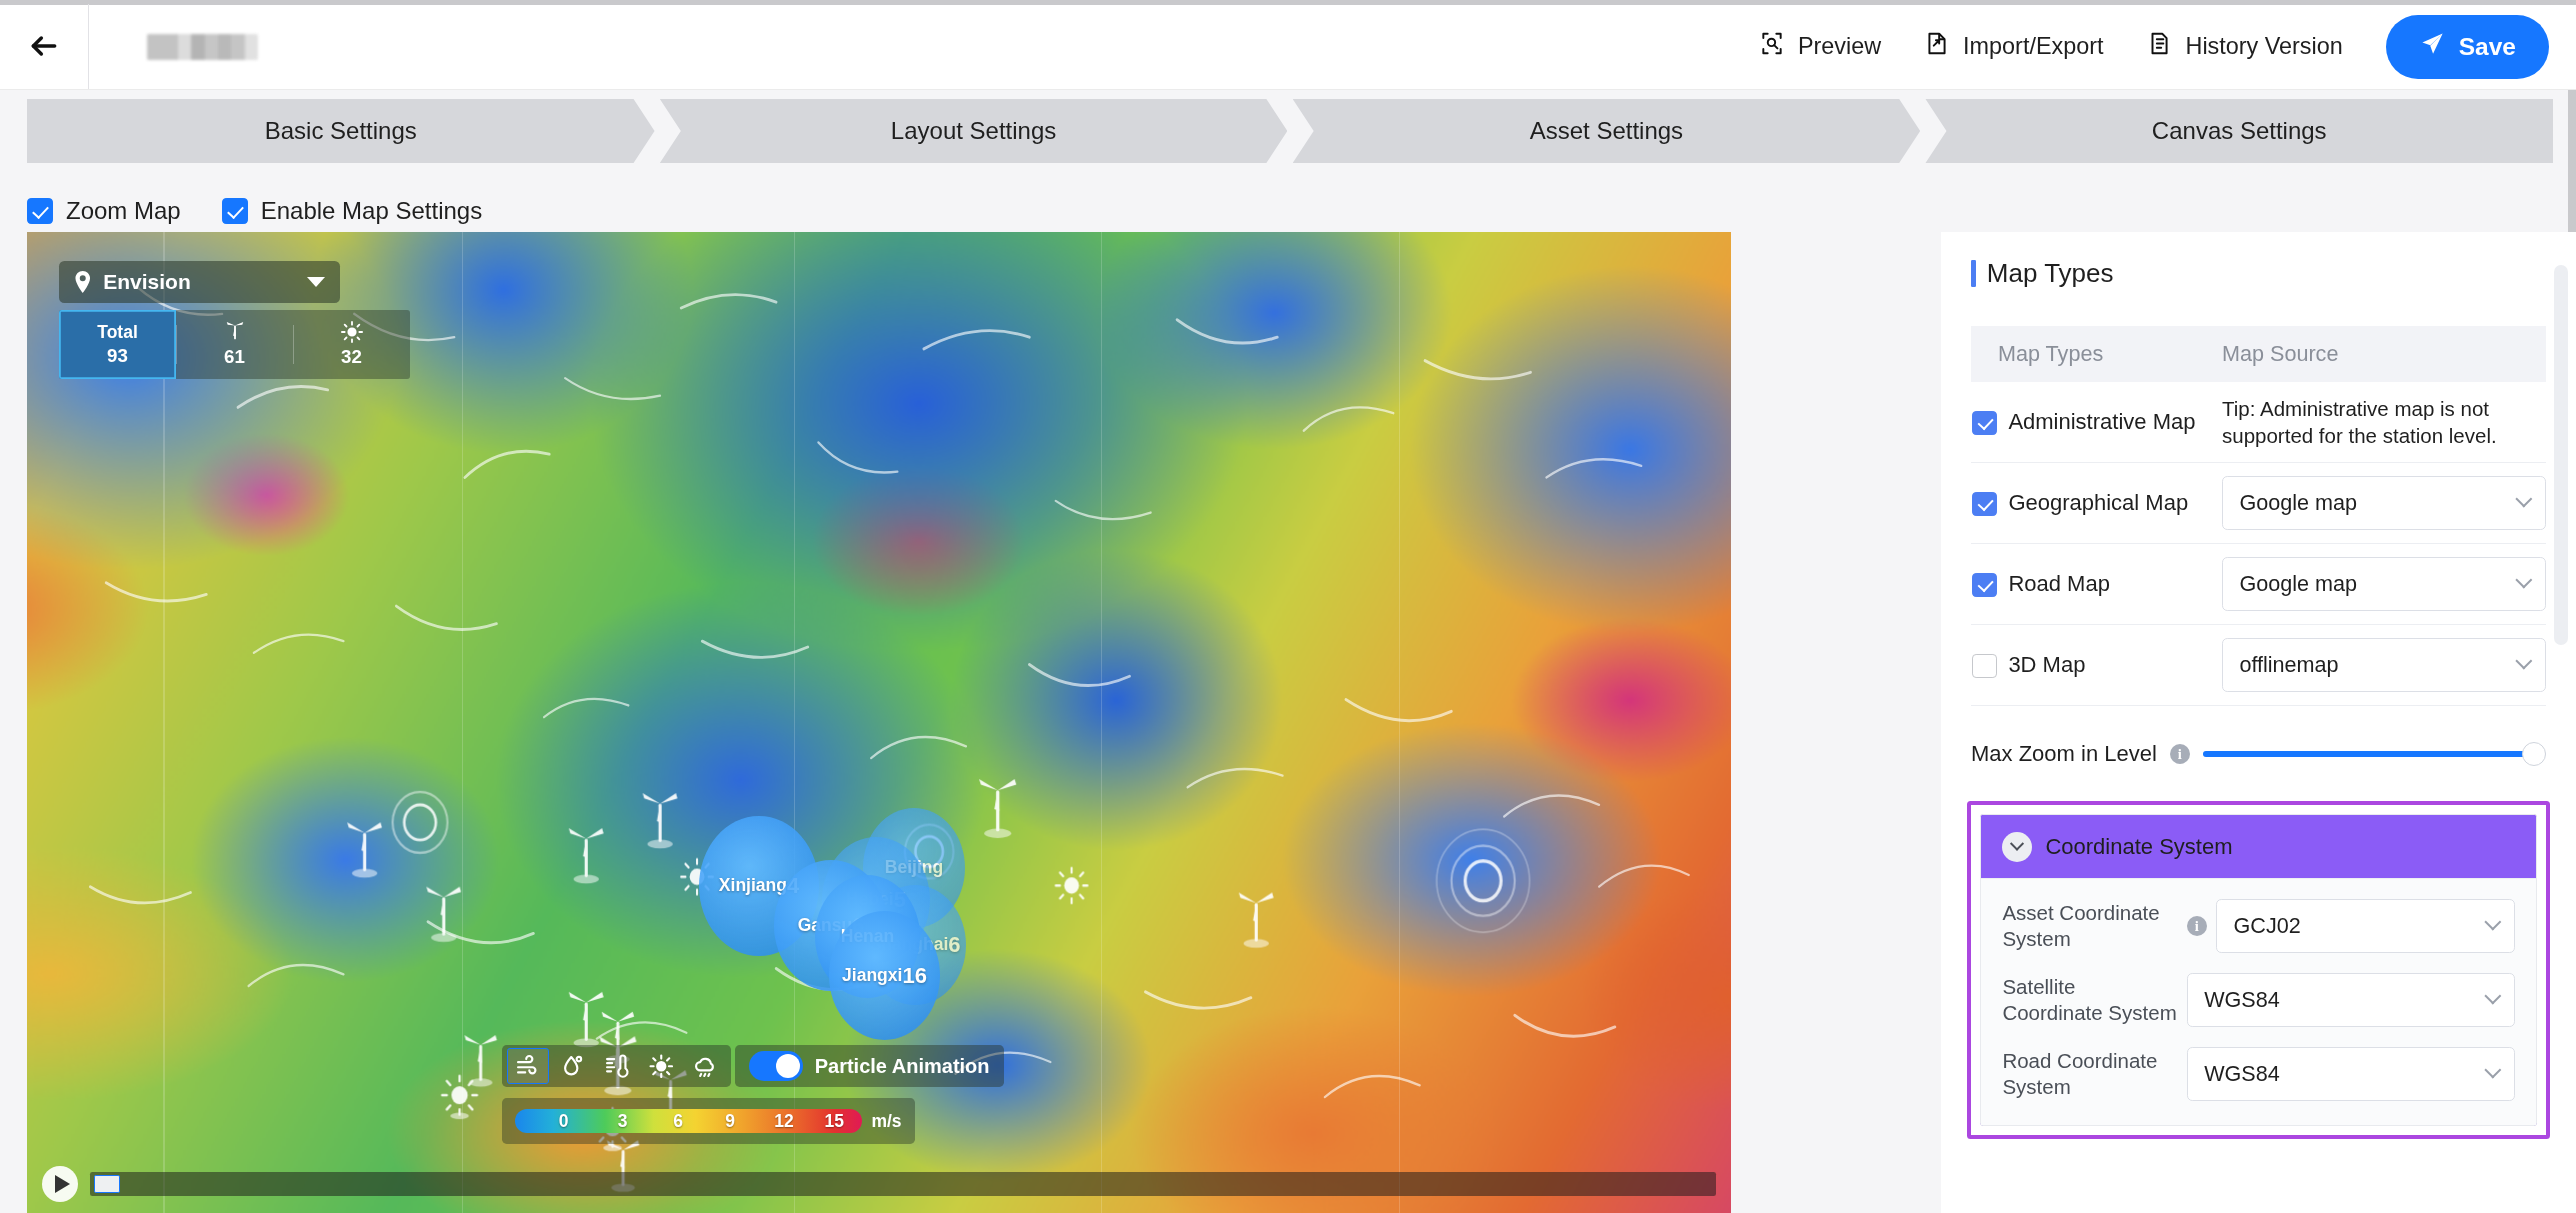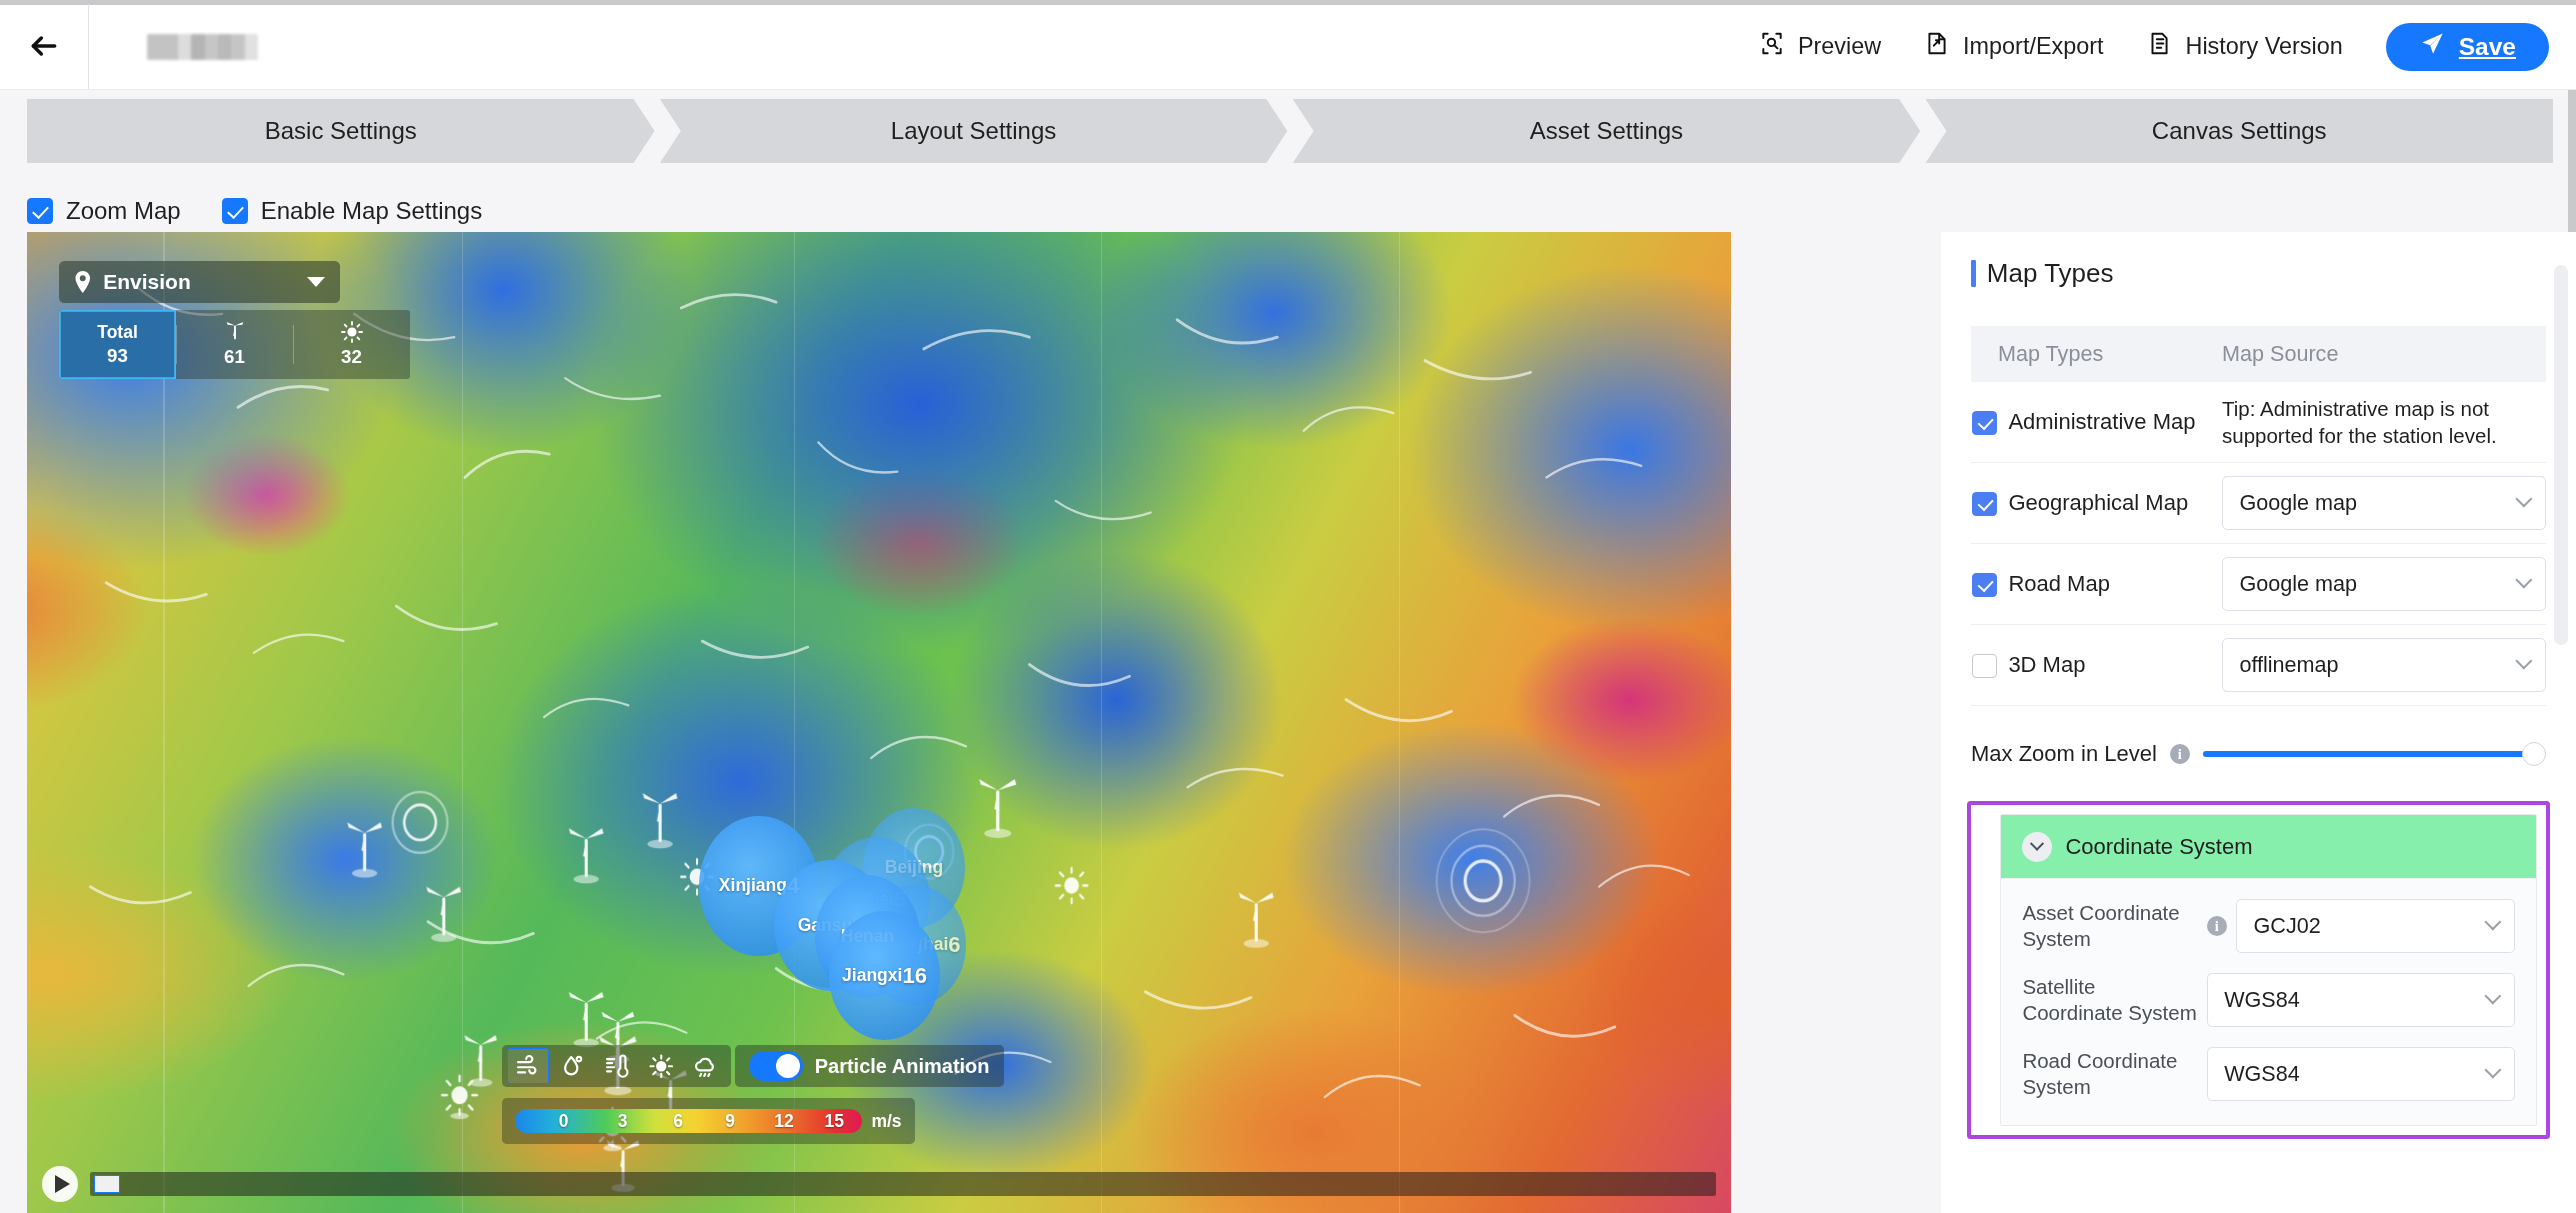--- a/index.html
+++ b/index.html
@@ -42,25 +42,24 @@
     margin-right: 43px; cursor: pointer;
     font-size: 23.4px; color: #1f1f1f;
     white-space: nowrap;
   }
   .tool-btn svg { width: 26px; height: 27px; flex: 0 0 auto; }
   .save-btn {
     display: flex; align-items: center; gap: 13px;
     background: #1677ff; color: #fff;
     font-size: 24.5px; font-weight: 600;
     border-radius: 584px;
-    padding: 0 33px; height: 48px;
+    padding: 0 33px; height: 64px;
     margin-right: 27px;
     cursor: pointer;
     white-space: nowrap;
-    text-decoration: underline;
   }
   .save-btn svg { width: 27px; height: 27px; }
 
   
   .steps {
     position: absolute; left: 27px; top: 99px;
     width: 2526px; height: 64px;
     display: flex;
   }
   .step {
@@ -327,21 +326,21 @@
   .zs-knob {
     position: absolute; width: 24.5px; height: 24.5px; border-radius: 50%;
     background: #fff; border: 1.8px solid #cfd4dc; cursor: grab;
   }
 
   .coord-outer {
     margin: 34px 26px 0 26px;
     border: 4.1px solid #ab47e0; border-radius: 3.5px;
     padding: 9.4px;
   }
-  .coord-card { border: 1.2px solid #e8eaee; border-radius: 2.3px; background: #86efac; margin-left: 20px; }
+  .coord-card { border: 1.2px solid #e8eaee; border-radius: 2.3px; background: #8b5cf6; }
   .coord-head {
     display: flex; align-items: center; gap: 13px;
     padding: 16.4px 0 16.4px 21px;
     border-bottom: 1.2px solid #eef0f3;
     cursor: pointer;
   }
   .coord-chev-btn {
     width: 30px; height: 30px; border-radius: 50%; background: #eceef2;
     display: flex; align-items: center; justify-content: center; flex: 0 0 auto;
   }

